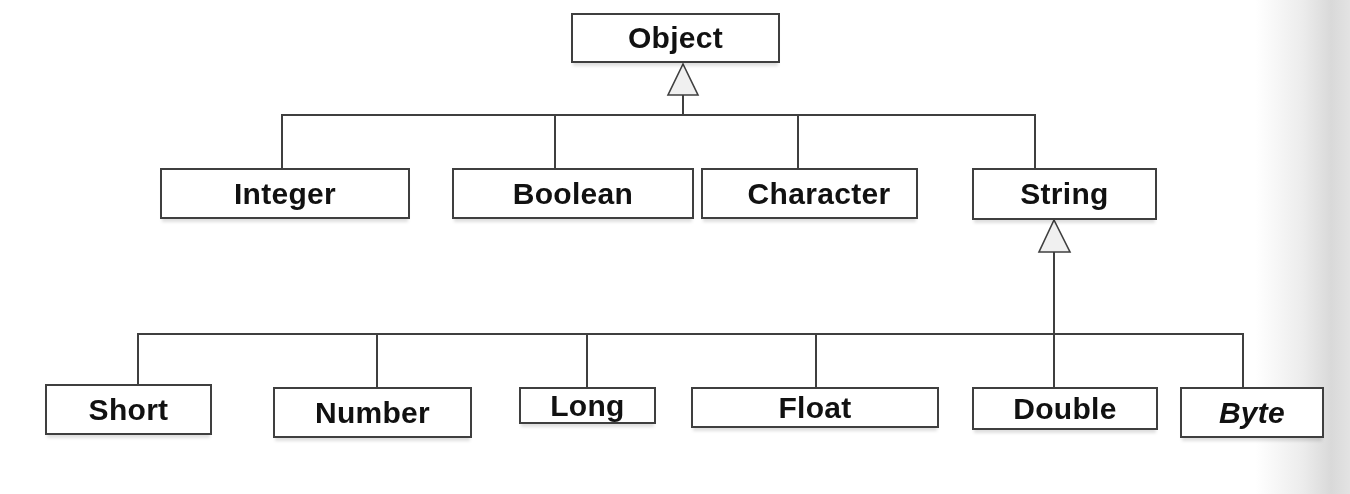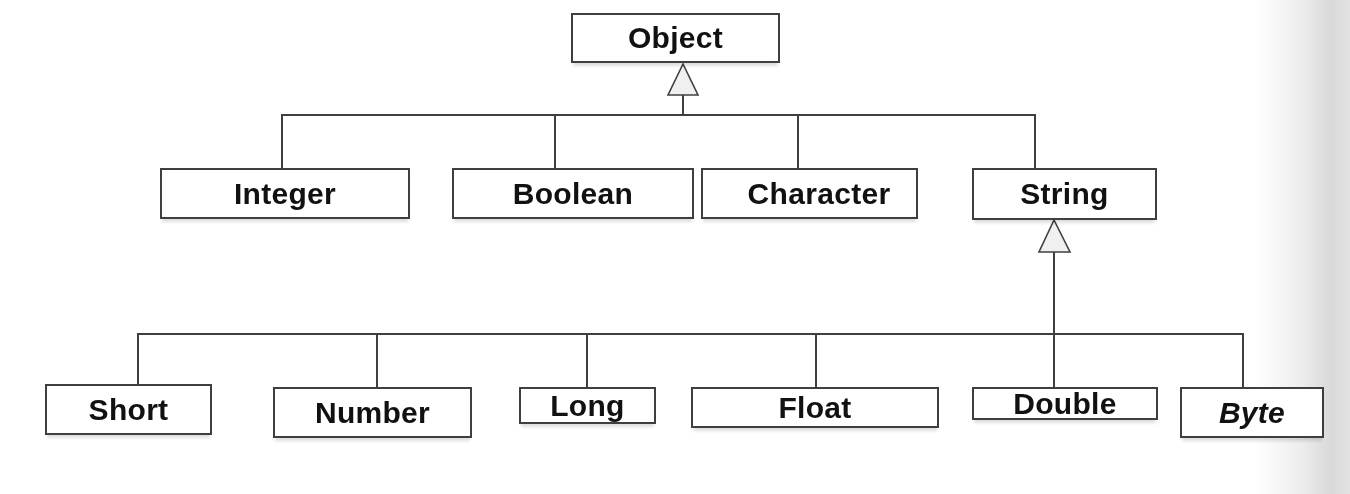--- a/index.html
+++ b/index.html
@@ -72,16 +72,16 @@
 
   <div class="node" style="left:160px; top:168px; width:250px; height:51px;">Integer</div>
   <div class="node" style="left:452px; top:168px; width:242px; height:51px;">Boolean</div>
   <div class="node" style="left:701px; top:168px; width:217px; height:51px;padding-left:19px;">Character</div>
   <div class="node" style="left:972px; top:168px; width:185px; height:52px;">String</div>
 
   <div class="node" style="left:45px; top:384px; width:167px; height:51px;">Short</div>
   <div class="node" style="left:273px; top:387px; width:199px; height:51px;">Number</div>
   <div class="node" style="left:519px; top:387px; width:137px; height:37px;">Long</div>
   <div class="node" style="left:691px; top:387px; width:248px; height:41px;">Float</div>
-  <div class="node" style="left:972px; top:387px; width:186px; height:33px;">Double</div>
+  <div class="node" style="left:972px; top:387px; width:186px; height:43px;">Double</div>
   <div class="node" style="left:1180px; top:387px; width:144px; height:51px;font-style:italic;">Byte</div>
 
 </div>
 
 </body></html>

